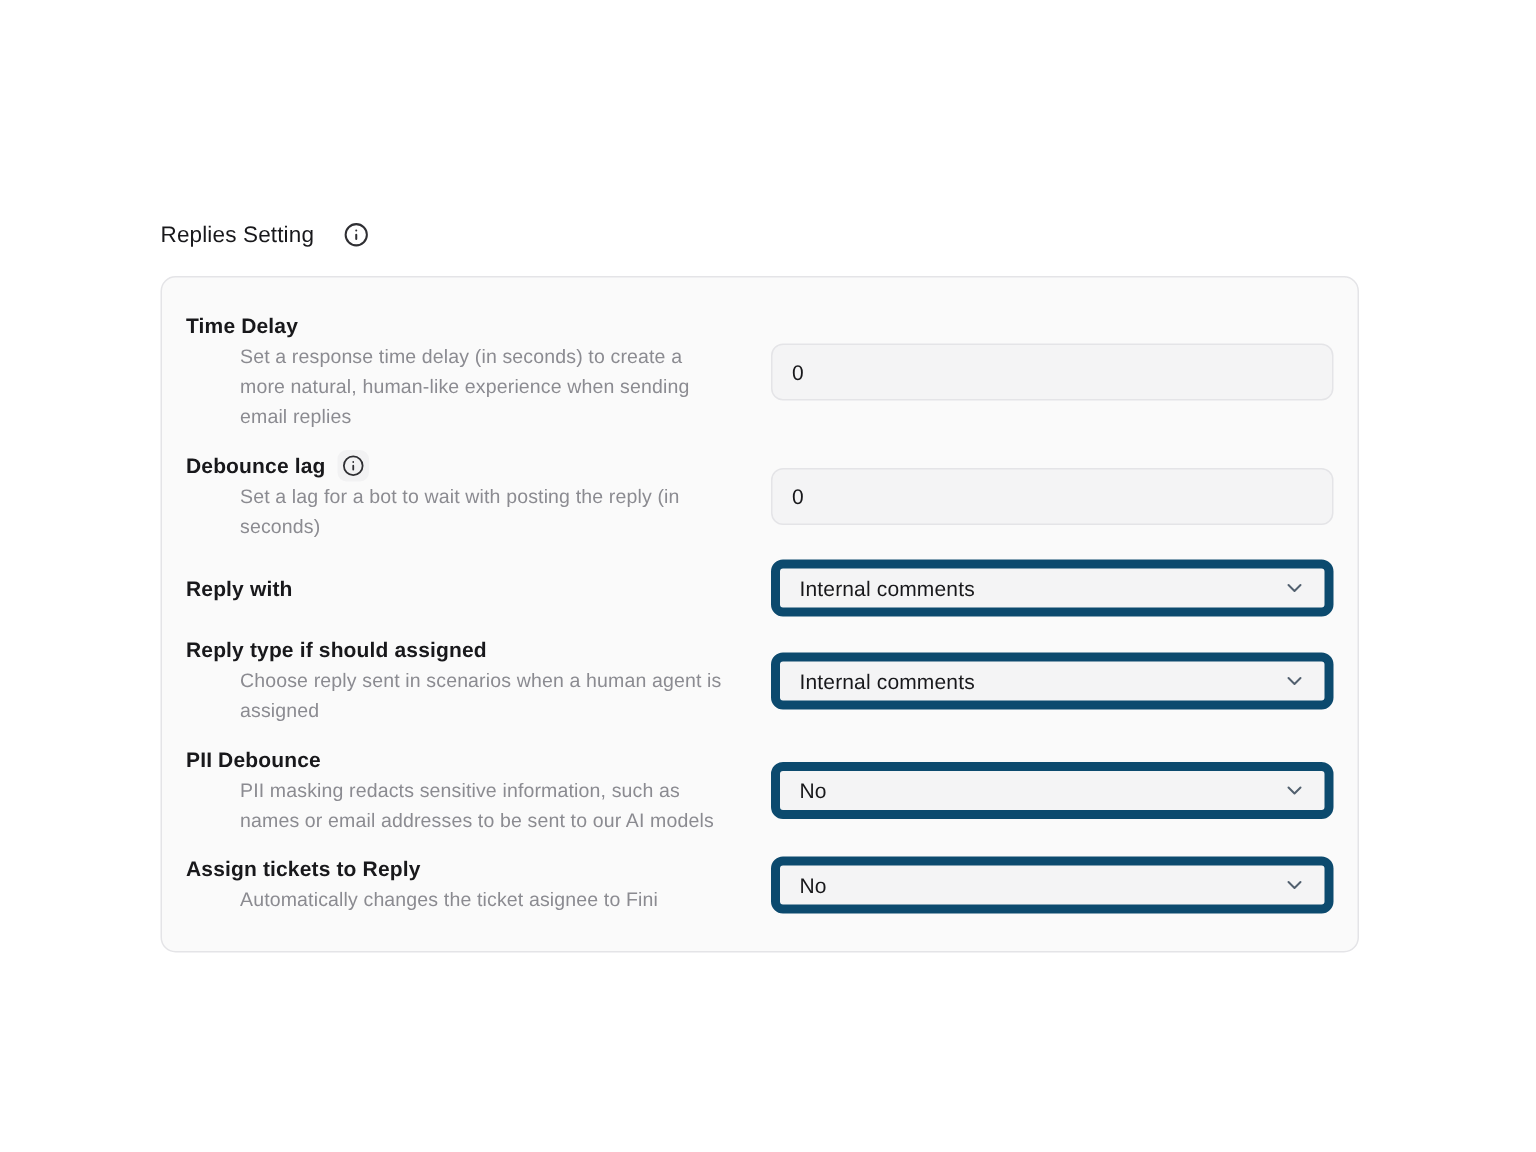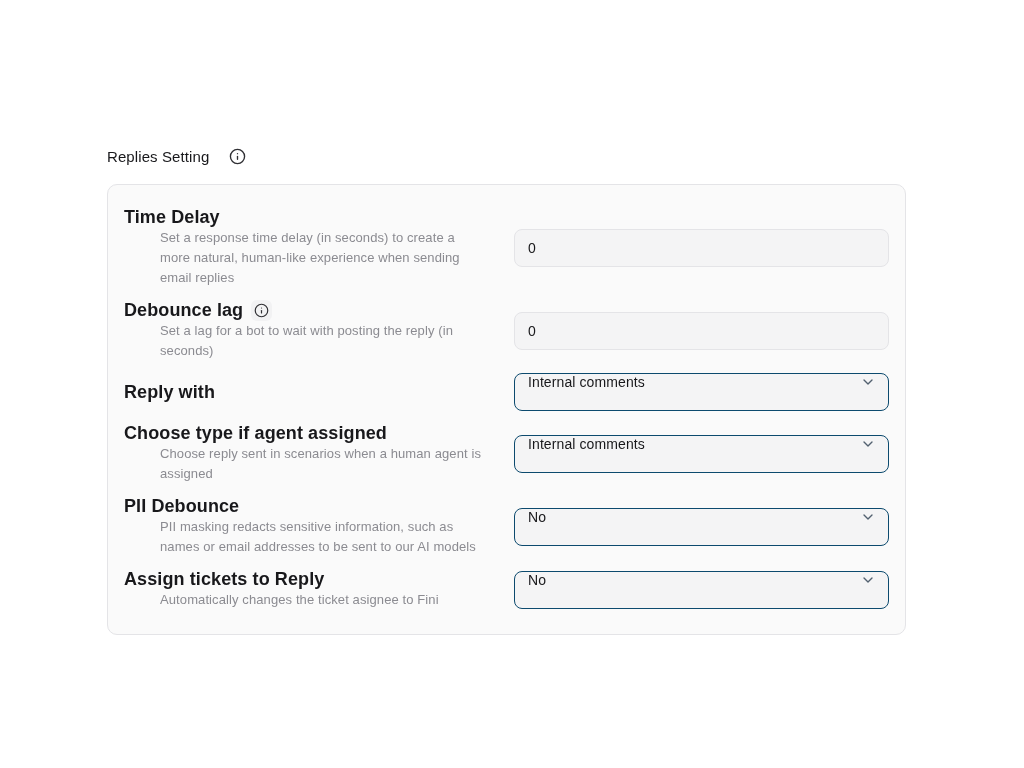--- a/index.html
+++ b/index.html
@@ -43,21 +43,21 @@
     align-items: center;
   }
   .row-text { width: 358px; }
   .row-title-line {
     display: flex;
     align-items: center;
     gap: 8px;
     line-height: 21px;
   }
   .row-title {
-    font-size: 18px;
+    font-size: 14px;
     font-weight: 700;
     color: #18181b;
     letter-spacing: 0.1px;
   }
   .row-info-chip {
     display: inline-flex;
     align-items: center;
     justify-content: center;
     width: 21px;
     height: 21px;
@@ -84,25 +84,25 @@
     padding: 0 13px;
     font-family: "Liberation Sans", "DejaVu Sans", sans-serif;
     font-size: 14px;
     color: #18181b;
     outline: none;
   }
   .select {
     width: 100%;
     height: 38px;
     background: #f4f4f5;
-    border: 1px solid #0c4a6e;
+    border: 6px solid #0c4a6e;
     border-radius: 8px;
     padding: 0 12px 0 13px;
     display: flex;
-    align-items: flex-start;
+    align-items: center;
     justify-content: space-between;
     cursor: pointer;
   }
   .select-value { font-size: 14px; color: #18181b; letter-spacing: 0.1px; }
   .chevron-svg { display: block; color: #52606f; }
 </style>
 </head>
 <body>
 
 <div class="page">
@@ -165,21 +165,21 @@
               <path d="m6 9 6 6 6-6"></path>
             </svg>
           </span>
         </div>
       </div>
     </div>
 
     <div class="row">
       <div class="row-text">
         <div class="row-title-line">
-          <span class="row-title">Choose type if agent assigned</span>
+          <span class="row-title">Reply type if should assigned</span>
         </div>
         <div class="row-desc">Choose reply sent in scenarios when a human agent is assigned</div>
       </div>
       <div class="row-control">
         <div class="select">
           <span class="select-value">Internal comments</span>
           <span>
             <svg class="chevron-svg" width="16" height="16" viewBox="0 0 24 24" fill="none" stroke="currentColor" stroke-width="2" stroke-linecap="round" stroke-linejoin="round">
               <path d="m6 9 6 6 6-6"></path>
             </svg>

